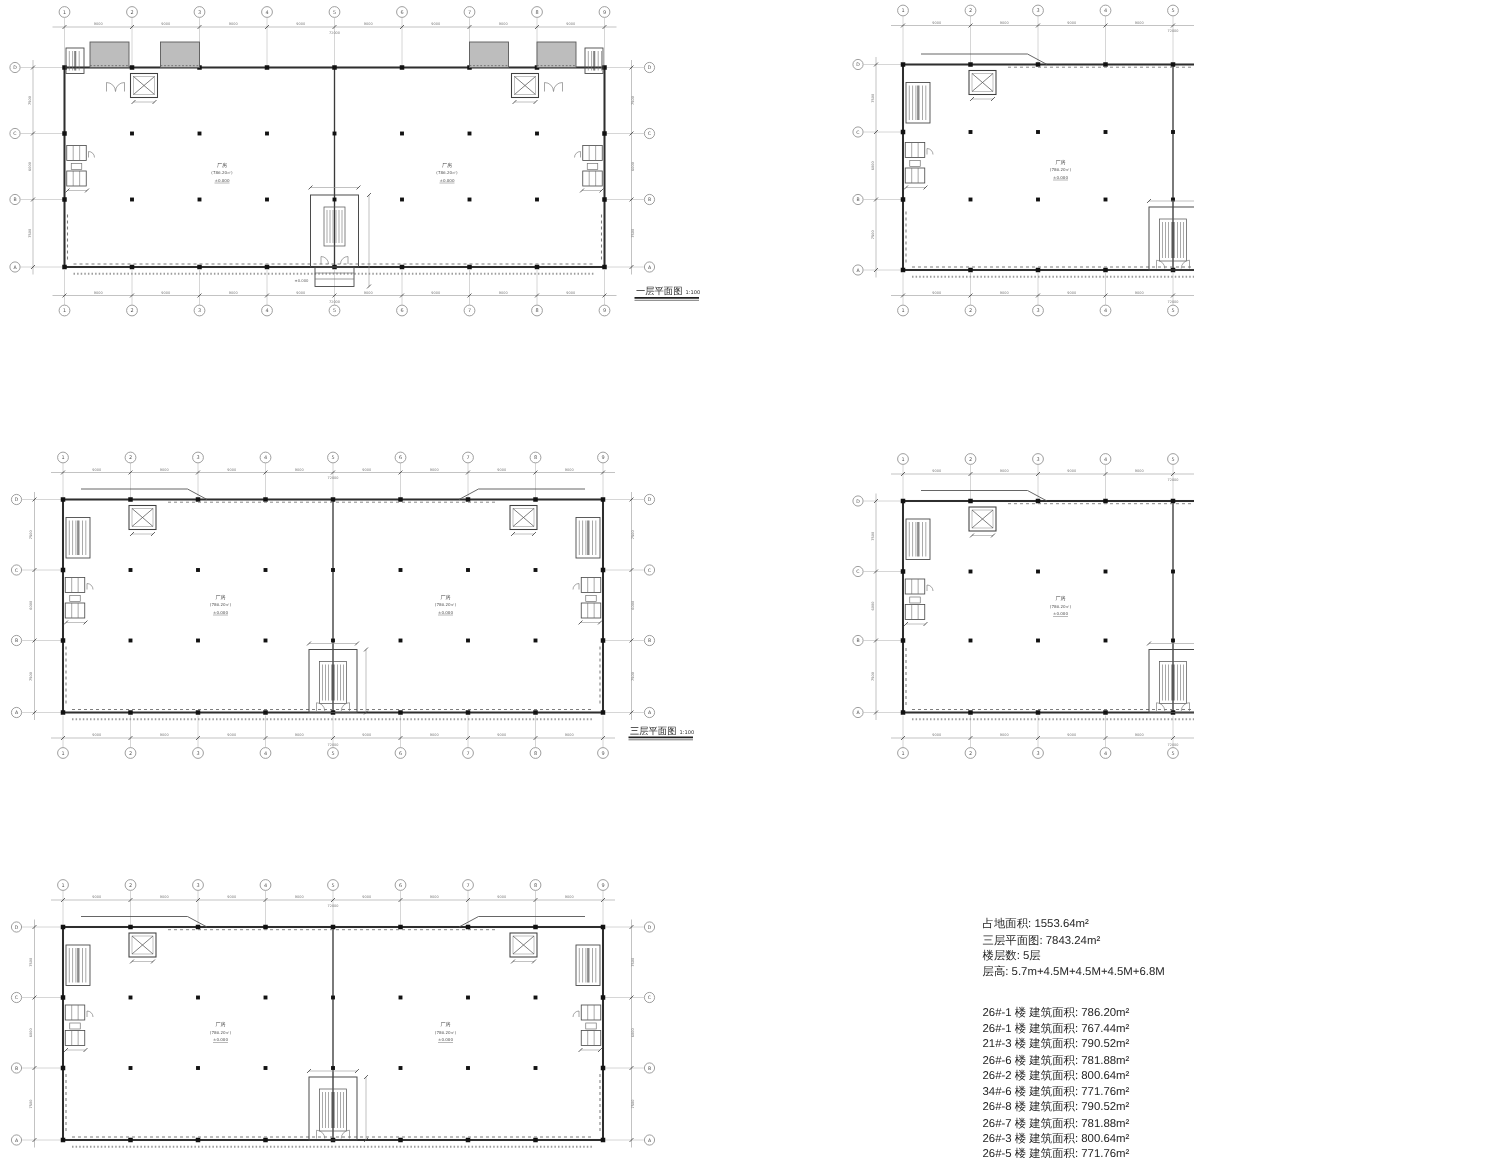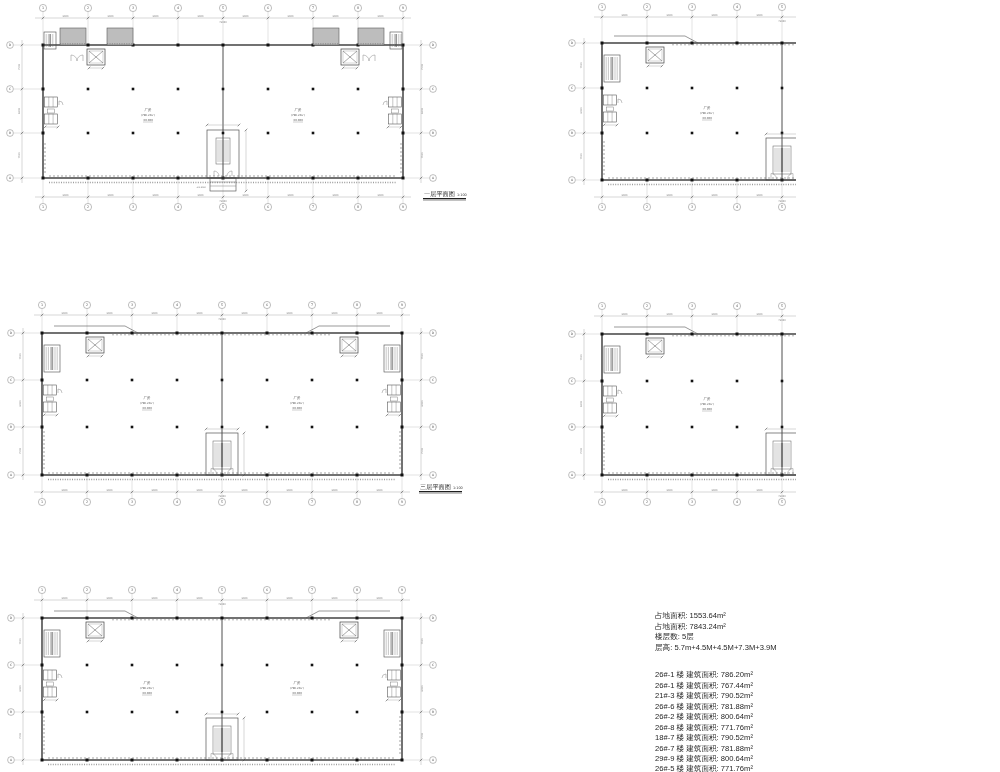--- a/index.html
+++ b/index.html
@@ -1305,29 +1305,29 @@
         <rect x="855" y="717" width="14" height="9" fill="none" stroke="#5a5a5a" stroke-width="0.5"></rect>
         <line x1="857" y1="721.5" x2="867" y2="721.5" stroke="#8a8a8a" stroke-width="0.35"></line>
         <rect x="871" y="717" width="14" height="9" fill="none" stroke="#5a5a5a" stroke-width="0.5"></rect>
         <line x1="873" y1="721.5" x2="883" y2="721.5" stroke="#8a8a8a" stroke-width="0.35"></line>
         <rect x="855" y="683" width="11" height="5" fill="#3a3a3a"></rect>
       </g>
     </svg>
 
   <div id="stats">
     <div class="sline">占地面积: 1553.64m²</div>
-    <div class="sline">占地面积: 7843.24m²</div>
+    <div class="sline">三层平面图: 7843.24m²</div>
     <div class="sline">楼层数: 5层</div>
-    <div class="sline">层高: 5.7m+4.5M+4.5M+7.3M+3.9M</div>
+    <div class="sline">层高: 5.7m+4.5M+4.5M+4.5M+6.8M</div>
     <div id="units">
         <div class="uline">26#-1 楼 建筑面积: 786.20m²</div>
         <div class="uline">26#-1 楼 建筑面积: 767.44m²</div>
         <div class="uline">21#-3 楼 建筑面积: 790.52m²</div>
         <div class="uline">26#-6 楼 建筑面积: 781.88m²</div>
         <div class="uline">26#-2 楼 建筑面积: 800.64m²</div>
-        <div class="uline">26#-8 楼 建筑面积: 771.76m²</div>
-        <div class="uline">18#-7 楼 建筑面积: 790.52m²</div>
+        <div class="uline">34#-6 楼 建筑面积: 771.76m²</div>
+        <div class="uline">26#-8 楼 建筑面积: 790.52m²</div>
         <div class="uline">26#-7 楼 建筑面积: 781.88m²</div>
-        <div class="uline">29#-9 楼 建筑面积: 800.64m²</div>
+        <div class="uline">26#-3 楼 建筑面积: 800.64m²</div>
         <div class="uline">26#-5 楼 建筑面积: 771.76m²</div>
       </div>
   </div>
 </div>
 
 </body></html>

